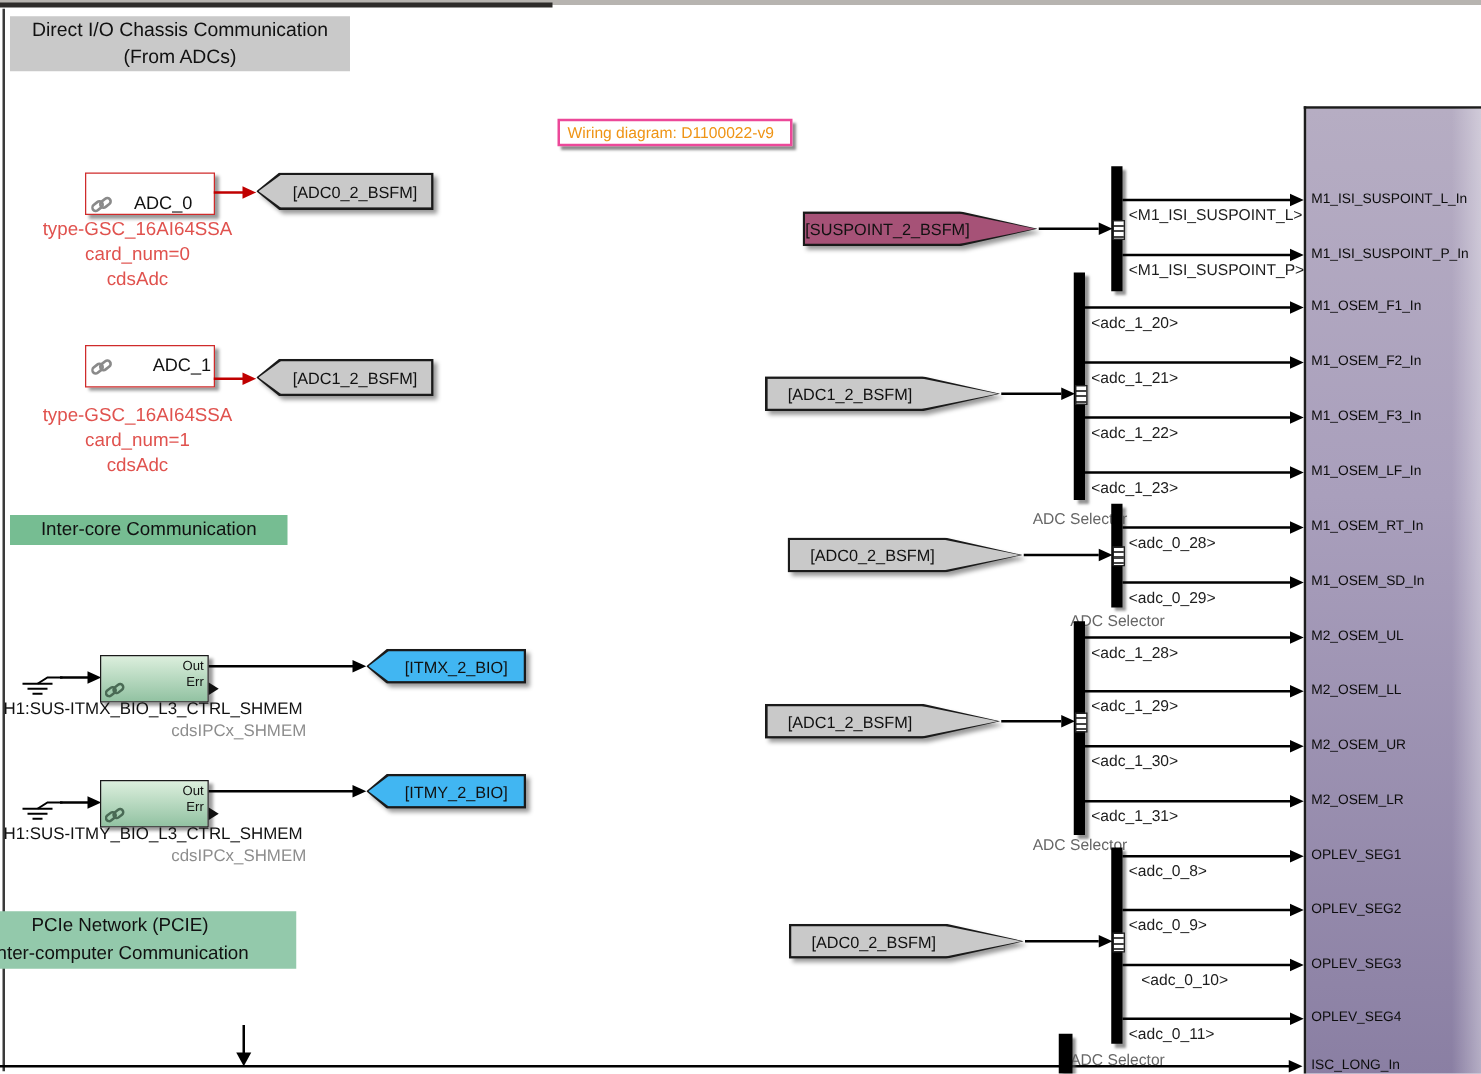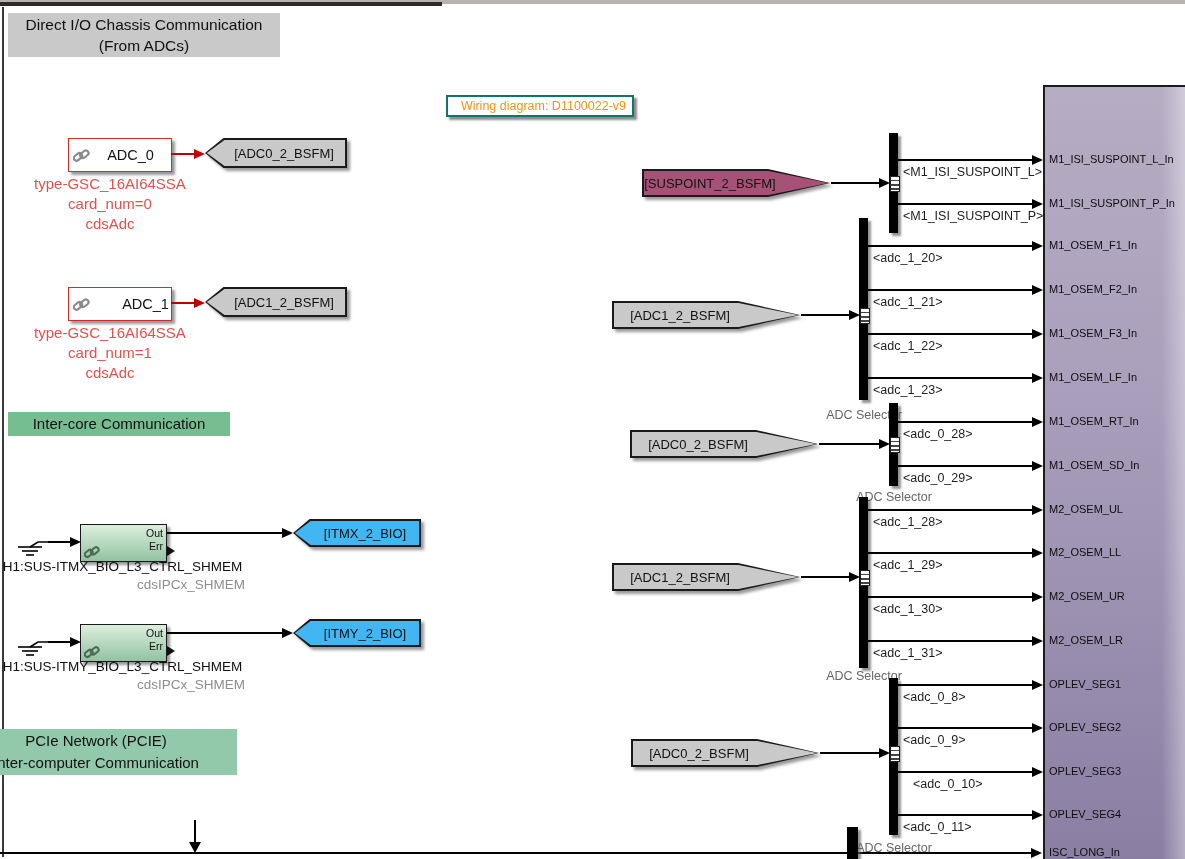--- a/index.html
+++ b/index.html
@@ -6,22 +6,22 @@
   #canvas{position:relative;width:1185px;height:859px;overflow:hidden;background:#fff;
           font-family:"Liberation Sans",sans-serif;color:#111;}
   .abs{position:absolute;}
   
   .topband{left:0;top:0;width:1185px;height:4px;background:#b7b4b0;}
   .topdark{left:0;top:2px;width:442px;height:4px;background:#2e2c2a;}
   .leftline{left:2px;top:7px;width:2px;height:850px;background:#3a3a3a;}
   
   .titlebox{background:var(--titleGray);text-align:center;font-size:15.5px;line-height:21px;padding:1px 6px;}
   .greenbox{text-align:center;font-size:15px;line-height:22px;padding:1px 6px;}
-  .wiringbox{background:#fff;border:2px solid #0f766e;color:var(--orange);font-size:12.5px;
-             text-align:right;line-height:18px;box-shadow:3px 3px 2px rgba(0,0,0,.45);padding:0 6px;}
+  .wiringbox{background:#fff;border:2px solid #ec4899;color:var(--orange);font-size:12.5px;
+             text-align:left;line-height:18px;box-shadow:3px 3px 2px rgba(0,0,0,.45);padding:0 6px;}
   
   .blk{box-shadow:3px 3px 2.5px rgba(0,0,0,.4);}
   .adcblk{width:102px;height:32px;background:#fff;border:1.8px solid var(--redBorder);
           display:flex;align-items:center;}
   .adcname{flex:1;text-align:center;font-size:14.5px;}
   .params{width:200px;text-align:center;color:var(--red);font-size:15px;line-height:20px;}
   .shmemblk{width:85px;height:36px;background:linear-gradient(180deg,var(--shmemTop),var(--shmemBottom));
             border:1.6px solid #1a1a1a;}
   .portlbl-r{position:absolute;right:3px;font-size:10.5px;line-height:12px;}
   .blocktitle{width:245px;text-align:center;font-size:13.5px;}
@@ -71,21 +71,21 @@
   </div>
   <div class="abs greenbox" style="left:8px;top:412px;width:210px;background:var(--labelGreen);">
     <div>Inter-core Communication</div>
   </div>
   <div class="abs greenbox" style="left:-45px;top:729px;width:270px;background:var(--labelGreenLight);">
     <div>PCIe Network (PCIE)</div>
     <div>Inter-computer Communication</div>
   </div>
   <div class="abs wiringbox" style="left:446px;top:95px;width:172px;">Wiring diagram: D1100022-v9</div>
 
-  <div class="abs blk adcblk" style="left:68px;top:138px;">
+  <div class="abs blk adcblk" style="left:68px;top:138px;align-items:flex-end;">
     <svg width="17" height="15" viewBox="0 0 16 14" style="margin-left:4px">
         <g fill="none" stroke="#8a8a8a" stroke-width="2">
           <rect x="0.5" y="6" width="8.5" height="5" rx="2.5" transform="rotate(-38 4.5 8.5)"></rect>
           <rect x="6.5" y="3.5" width="8.5" height="5" rx="2.5" transform="rotate(-38 10.5 6)"></rect>
         </g>
       </svg>
     <span class="adcname">ADC_0</span>
   </div>
   <div class="wire-red" style="left:171px;top:153px;width:26px;"></div>
   <div class="arr arr-red abs" style="left:194px;top:149px;"></div>
@@ -93,21 +93,21 @@
     <div class="shape" style="background:#1a1a1a"></div>
     <div class="shape inner" style="background:var(--tagGray)"></div>
     <span class="tagtxt">[ADC0_2_BSFM]</span>
   </div>
   <div class="abs params" style="left:10px;top:174px;">
     <div>type-GSC_16AI64SSA</div>
     <div>card_num=0</div>
     <div>cdsAdc</div>
   </div>
 
-  <div class="abs blk adcblk" style="left:68px;top:287px;gap:30px;">
+  <div class="abs blk adcblk" style="left:68px;top:276px;gap:30px;">
     <svg width="17" height="15" viewBox="0 0 16 14" style="margin-left:4px">
         <g fill="none" stroke="#8a8a8a" stroke-width="2">
           <rect x="0.5" y="6" width="8.5" height="5" rx="2.5" transform="rotate(-38 4.5 8.5)"></rect>
           <rect x="6.5" y="3.5" width="8.5" height="5" rx="2.5" transform="rotate(-38 10.5 6)"></rect>
         </g>
       </svg>
     <span class="adcname">ADC_1</span>
   </div>
   <div class="wire-red" style="left:171px;top:302px;width:26px;"></div>
   <div class="arr arr-red abs" style="left:194px;top:298px;"></div>

